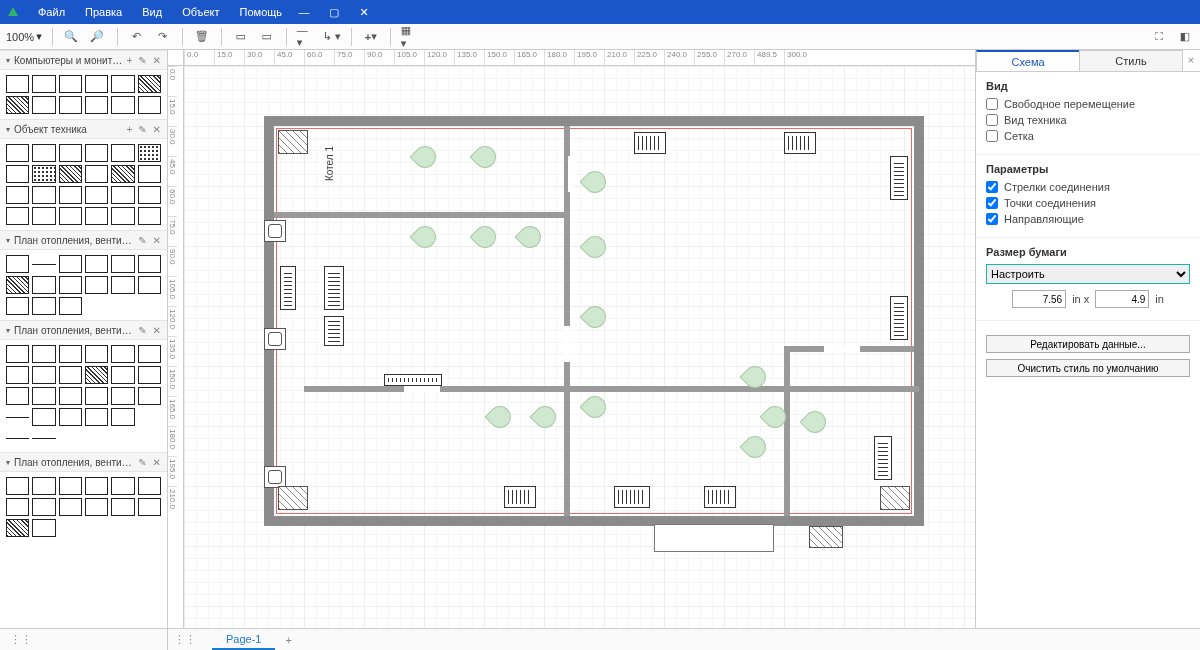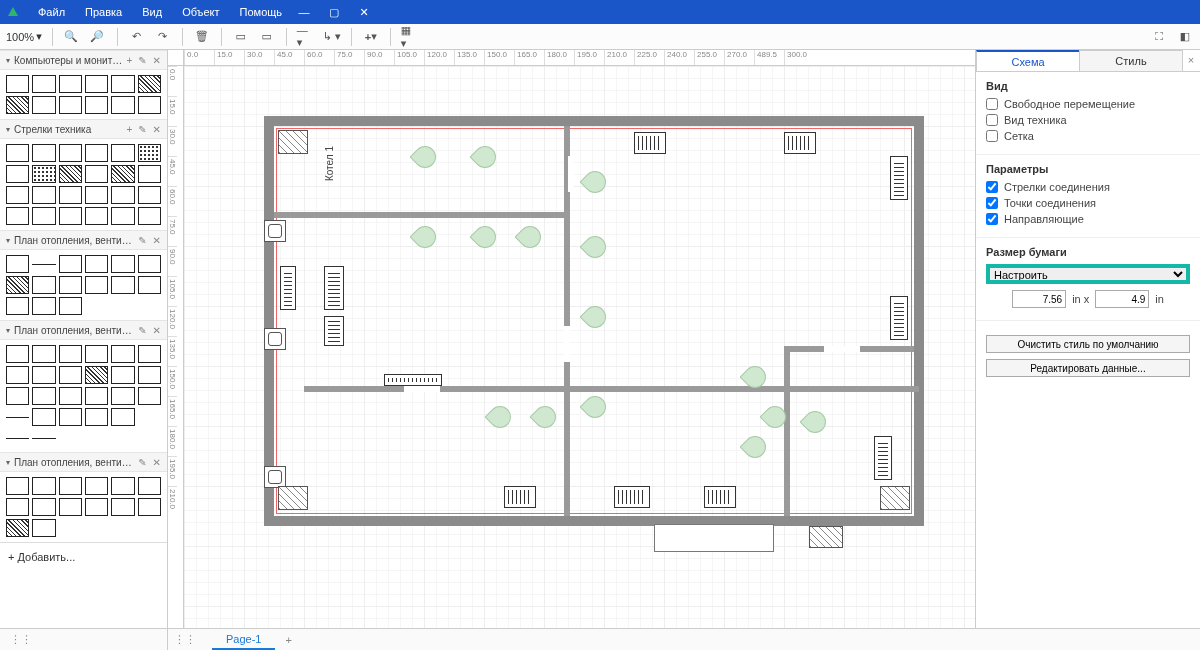--- a/index.html
+++ b/index.html
@@ -63,21 +63,21 @@
   .rpanel .tabs{display:flex;height:22px;border-bottom:1px solid #ccc;}
   .rpanel .tabs .tab{flex:1;text-align:center;line-height:21px;font-size:11px;border:1px solid #ccc;border-bottom:none;margin:0 -1px 0 0;background:#f5f5f5;}
   .rpanel .tabs .tab.active{background:#fff;border-top:2px solid #1a56c7;color:#1a56c7;}
   .rpanel .tabs .close{width:18px;text-align:center;line-height:21px;color:#888;}
   .rpanel .section{padding:8px 10px;border-bottom:1px solid #eee;}
   .rpanel .section h4{font-size:11px;font-weight:600;margin-bottom:6px;color:#333;}
   .rpanel .row{display:flex;align-items:center;gap:6px;margin:4px 0;font-size:11px;color:#444;}
   .rpanel input[type=checkbox]{width:12px;height:12px;}
   .rpanel input[type=text]{border:1px solid #aaa;height:18px;font-size:10px;padding:0 3px;text-align:right;}
   .rpanel button{border:1px solid #aaa;background:#f5f5f5;font-size:10px;height:18px;padding:0 8px;}
-  .rpanel select{width:100%;border:4px solid #14b8a6;height:20px;font-size:11px;}
+  .rpanel select{width:100%;border:1px solid #14b8a6;height:20px;font-size:11px;}
   .rpanel .wide-btn{display:block;width:100%;margin-top:6px;}
   .swatch{width:36px;height:14px;border:1px solid #888;background:repeating-linear-gradient(45deg,#ccc 0 3px,#fff 3px 6px);}
   
   .footer{height:22px;border-top:1px solid #ccc;display:flex;align-items:center;font-size:11px;background:#fafafa;}
   .footer .dots{width:168px;border-right:1px solid #ccc;text-align:left;padding-left:10px;color:#888;display:flex;align-items:center;height:100%;}
   .footer .pager{padding:0 6px;color:#888;}
   .footer .tab{padding:3px 14px;color:#1a78d6;border-bottom:2px solid #1a78d6;margin-left:10px;}
   .footer .plus{padding:3px 10px;color:#888;}
   svg{display:block;}
 </style>
@@ -154,21 +154,21 @@
       <div class="cell alt"></div>
         <div class="cell"></div>
         <div class="cell"></div>
         <div class="cell"></div>
         <div class="cell"></div>
         <div class="cell"></div>
     </div>
 
     <div class="grp-head">
       <span class="arrow">▾</span>
-      <span class="lbl">Стрелки техника</span>
+      <span class="lbl">Объект техника</span>
       <span class="ctrl">
           <span>+</span>
           <span>✎</span>
           <span>✕</span>
         </span>
     </div>
     <div class="grid">
       <div class="cell"></div>
         <div class="cell"></div>
         <div class="cell"></div>
@@ -287,21 +287,20 @@
         <div class="cell"></div>
         <div class="cell"></div>
       <div class="cell alt"></div>
         <div class="cell"></div>
         <div class="cell empty"></div>
         <div class="cell empty"></div>
         <div class="cell empty"></div>
         <div class="cell empty"></div>
     </div>
 
-    <div class="add">+  Добавить...</div>
   </div>
 
   <div class="canvas-wrap">
     <div class="ruler-corner"></div>
     <div class="ruler-h" id="ruler-h">
         <span>0.0</span>
         <span>15.0</span>
         <span>30.0</span>
         <span>45.0</span>
         <span>60.0</span>
@@ -450,22 +449,22 @@
       <select><option>Настроить</option></select>
       <div class="row" style="justify-content:center;margin-top:6px">
         <input type="text" style="width: 54px;" value="7.56">
         <span>in x</span>
         <input type="text" style="width: 54px;" value="4.9">
         <span>in</span>
       </div>
     </div>
 
     <div class="section" style="border-bottom:none">
+      <button class="wide-btn">Редактировать данные...</button>
       <button class="wide-btn">Очистить стиль по умолчанию</button>
-      <button class="wide-btn">Редактировать данные...</button>
     </div>
   </div>
 
 </div>
 
 <div class="footer">
   <div class="dots">⋮⋮</div>
   <span class="pager">⋮⋮</span>
   <span class="tab">Page-1</span>
   <span class="plus">+</span>

